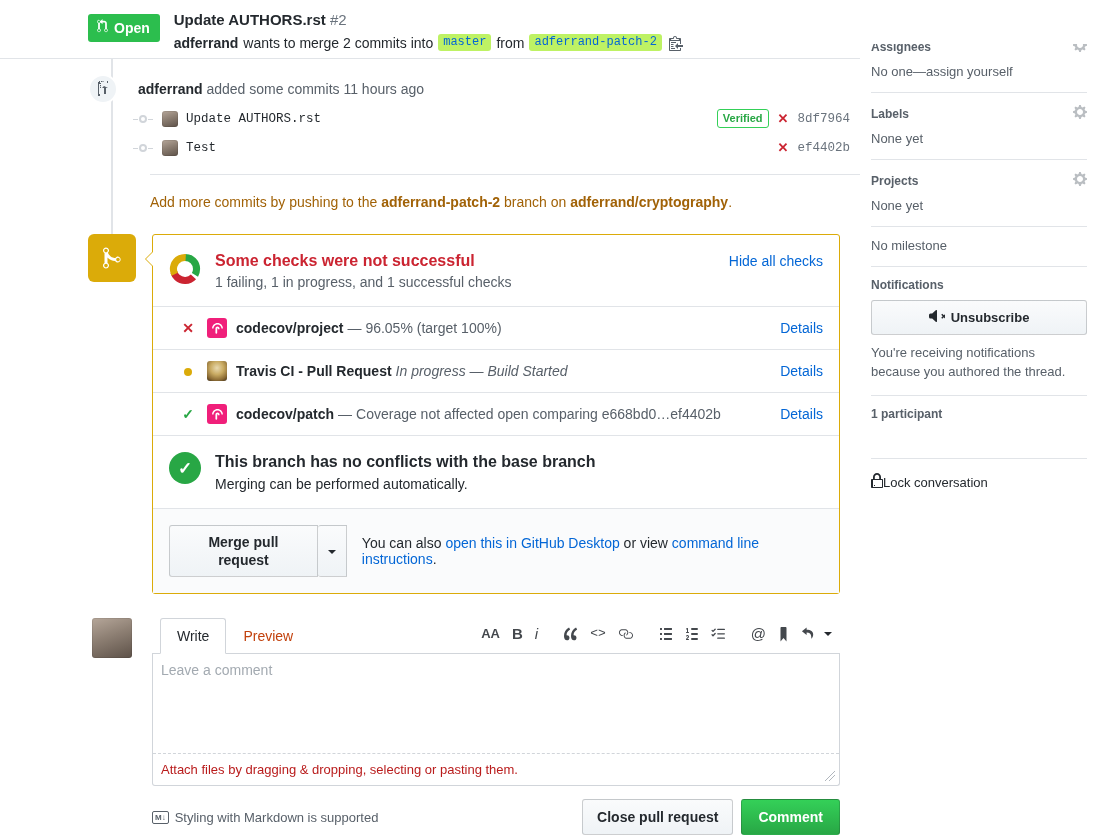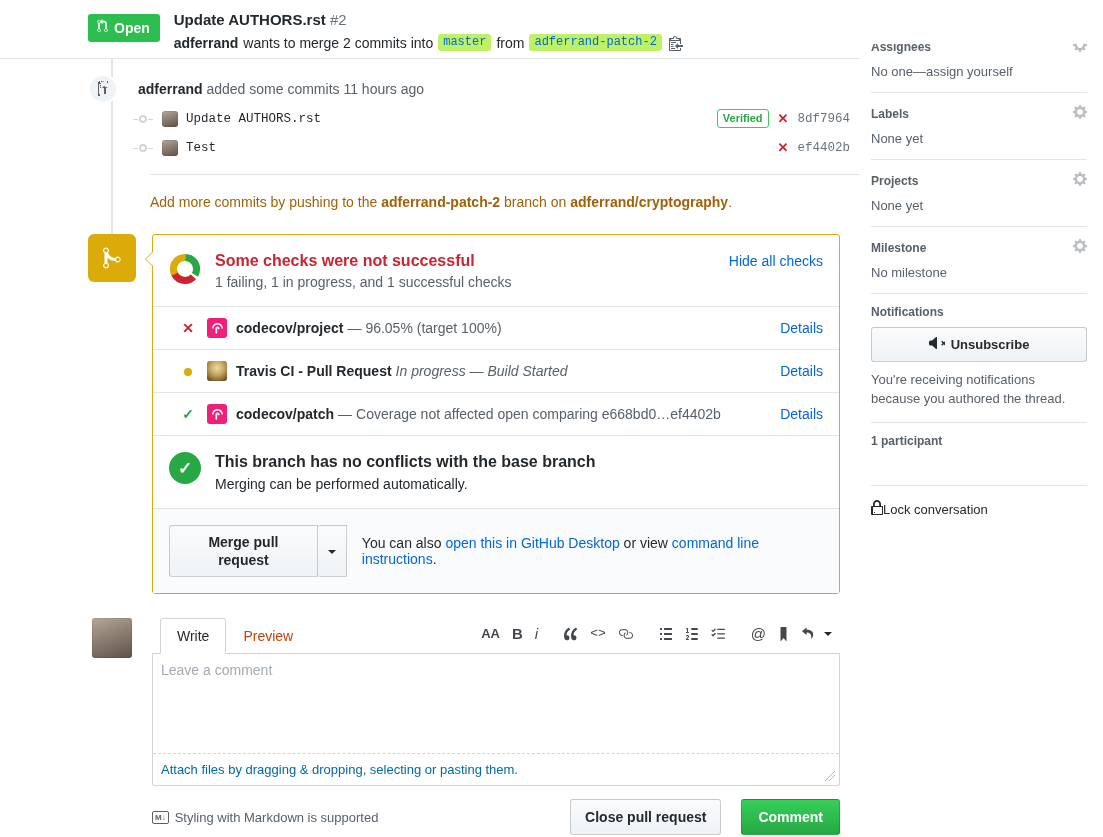--- a/index.html
+++ b/index.html
@@ -201,29 +201,29 @@
   }
   .comment-textarea {
     width: 100%; height: 96px; border: 0; outline: none; resize: none;
     padding: 8px; font-size: 14px; color: #24292e; background: #fff;
     font-family: "Liberation Sans", sans-serif;
   }
   .comment-textarea::placeholder { color: #a3aab1; }
   .resize-grip { position: absolute; right: 3px; bottom: 3px; width: 12px; height: 12px; }
   .attach-bar {
     border-top: 1px dashed #d1d5da; padding: 8px;
-    font-size: 13px; color: #0369a1;
+    font-size: 13px; color: #b91c1c;
   }
   .form-actions { display: flex; align-items: center; margin-top: 13px; }
   .md-support { font-size: 13px; color: #586069; display: flex; align-items: center; gap: 6px; }
   .md-logo {
     border: 1.5px solid #586069; border-radius: 2px; font-size: 8px; font-weight: bold;
     padding: 0px 2px; line-height: 11px; color: #586069;
   }
-  .actions-right { margin-left: auto; display: flex; gap: 20px; }
+  .actions-right { margin-left: auto; display: flex; gap: 8px; }
   .btn-primary {
     background: linear-gradient(#34d058,#28a745); border: 1px solid rgba(27,31,35,.2);
     color: #fff; border-radius: 3px; padding: 8px 16px; font-size: 14px; font-weight: 600;
     cursor: pointer; font-family: "Liberation Sans", sans-serif;
   }
   .btn-close-pr { padding: 8px 14px; }
 
   
   #sidebar {
     position: absolute; left: 860px; top: 44px; width: 243px; height: 793px;
@@ -528,28 +528,20 @@
       <span class="gear">
         <svg width="14" height="16" viewBox="0 0 14 16" fill="currentColor">
             <path d="M14 8.77v-1.6l-1.94-.64-.45-1.09.88-1.84-1.13-1.13-1.81.91-1.09-.45-.69-1.92h-1.6l-.63 1.94-1.11.45-1.84-.88-1.13 1.13.91 1.81-.45 1.09L0 7.23v1.59l1.94.64.45 1.09-.88 1.84 1.13 1.13 1.81-.91 1.09.45.69 1.92h1.59l.63-1.94 1.11-.45 1.84.88 1.13-1.13-.92-1.81.47-1.09L14 8.75v.02zM7 11c-1.66 0-3-1.34-3-3s1.34-3 3-3 3 1.34 3 3-1.34 3-3 3z"></path>
           </svg>
       </span>
     </div>
     <div class="side-value">None yet</div>
   </div>
 
   <div class="side-block">
-    <div class="side-head">
-      <span>Milestone</span>
-      <span class="gear">
-        <svg width="14" height="16" viewBox="0 0 14 16" fill="currentColor">
-            <path d="M14 8.77v-1.6l-1.94-.64-.45-1.09.88-1.84-1.13-1.13-1.81.91-1.09-.45-.69-1.92h-1.6l-.63 1.94-1.11.45-1.84-.88-1.13 1.13.91 1.81-.45 1.09L0 7.23v1.59l1.94.64.45 1.09-.88 1.84 1.13 1.13 1.81-.91 1.09.45.69 1.92h1.59l.63-1.94 1.11-.45 1.84.88 1.13-1.13-.92-1.81.47-1.09L14 8.75v.02zM7 11c-1.66 0-3-1.34-3-3s1.34-3 3-3 3 1.34 3 3-1.34 3-3 3z"></path>
-          </svg>
-      </span>
-    </div>
     <div class="side-value">No milestone</div>
   </div>
 
   <div class="side-block">
     <div class="side-head">
       <span>Notifications</span>
     </div>
     <button class="unsub-btn">
       <span>
         <svg width="16" height="16" viewBox="0 0 16 16" fill="#24292e">

